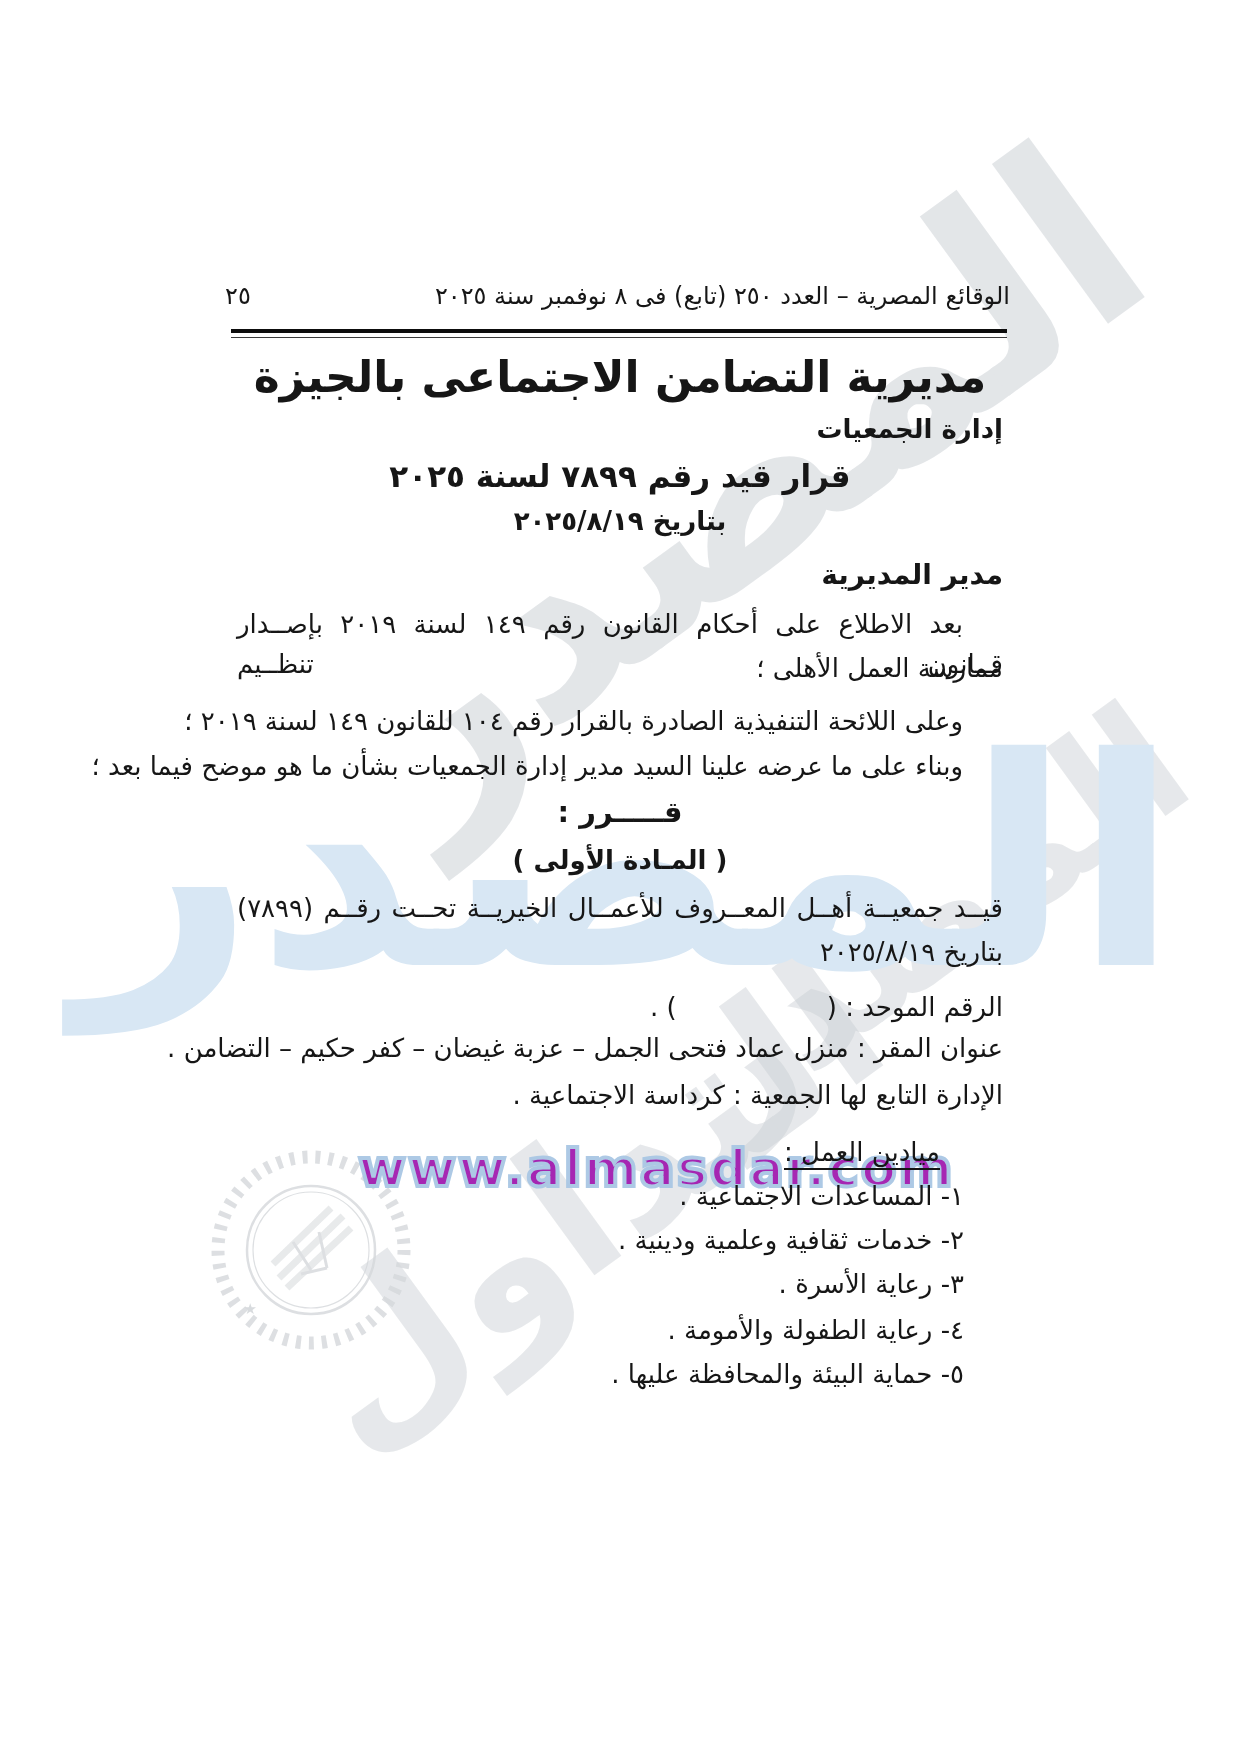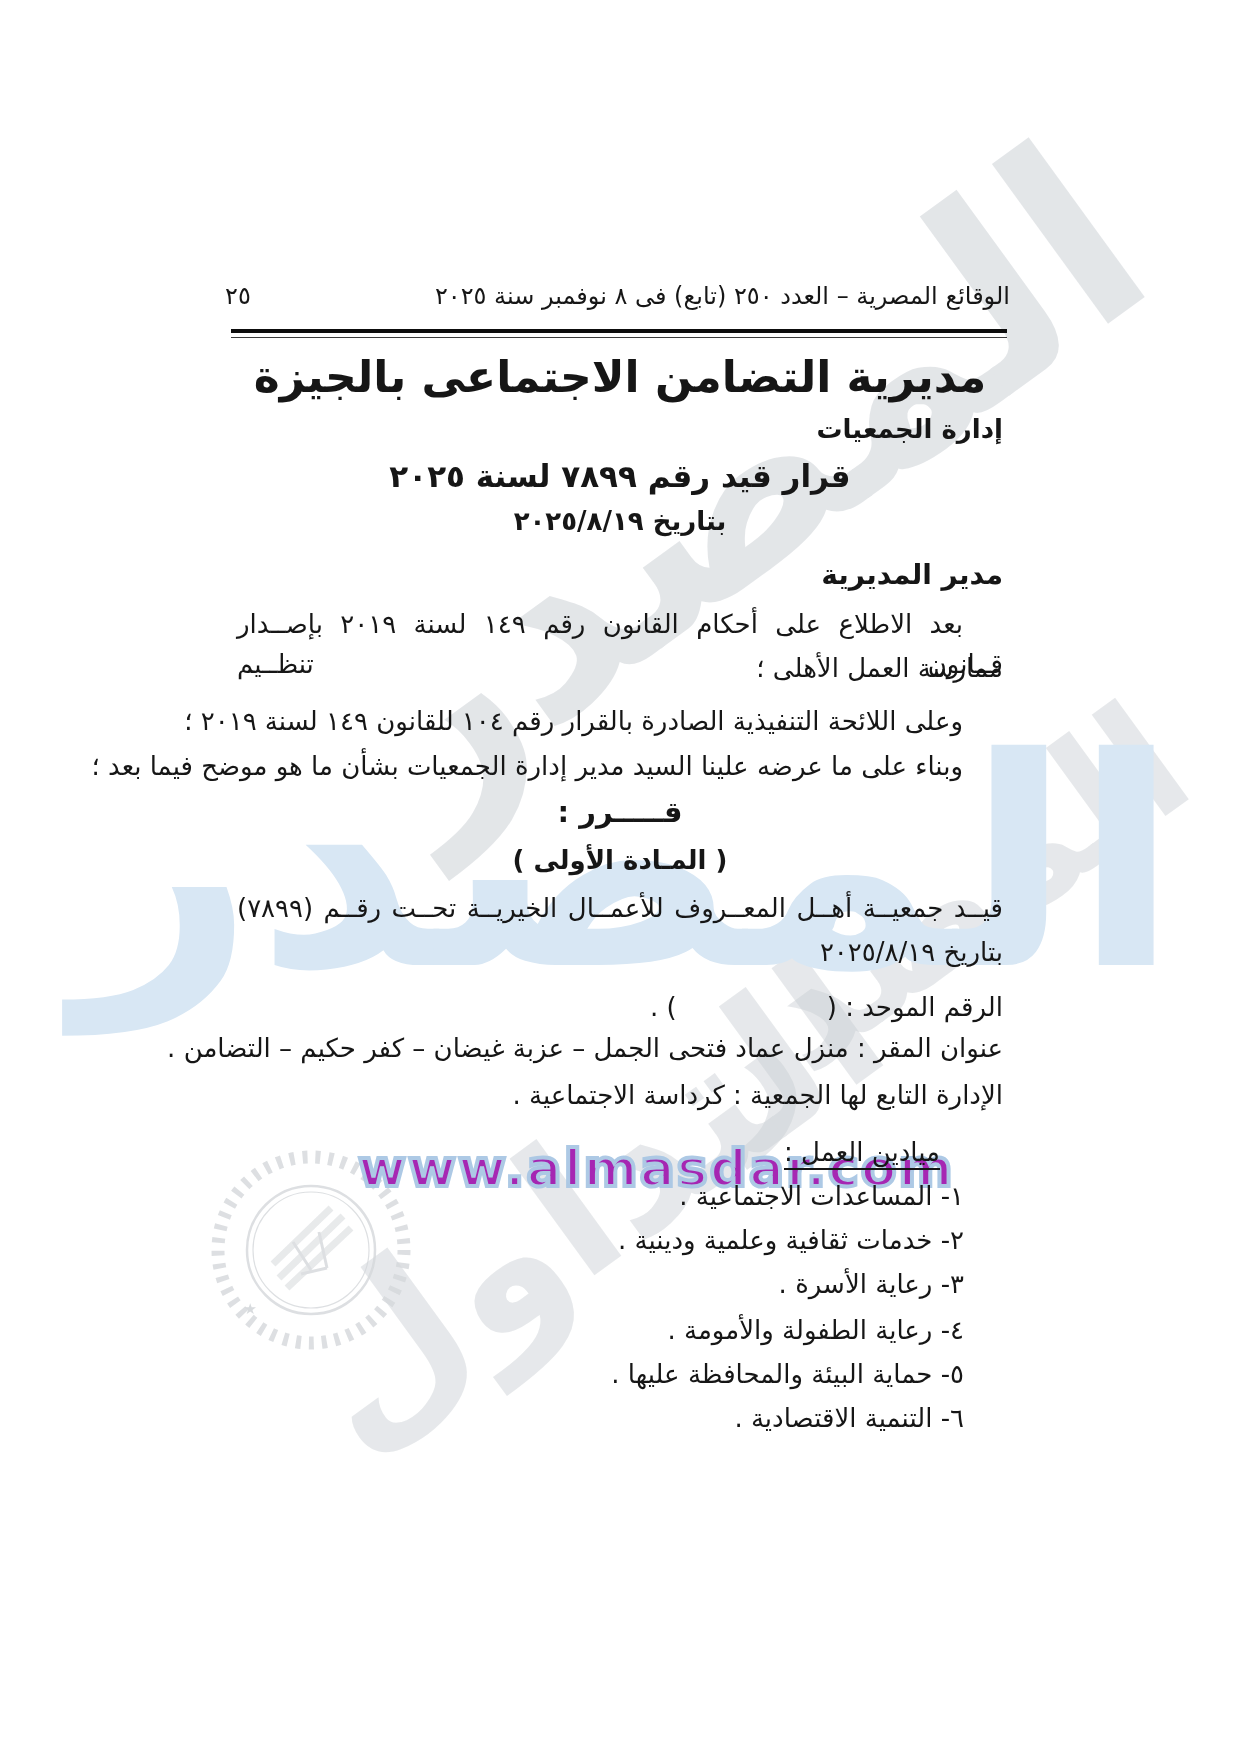--- a/index.html
+++ b/index.html
@@ -159,15 +159,14 @@
   <div class="line addr nowrap">عنوان المقر : منزل عماد فتحى الجمل – عزبة غيضان – كفر حكيم – التضامن .</div>
   <div class="line admin nowrap">الإدارة التابع لها الجمعية :  كرداسة الاجتماعية .</div>
 
   <div class="line fields-head nowrap">ميادين العمل :</div>
 
   <div class="line field f0 nowrap">١- المساعدات الاجتماعية .</div>
   <div class="line field f1 nowrap">٢- خدمات ثقافية وعلمية ودينية .</div>
   <div class="line field f2 nowrap">٣- رعاية الأسرة .</div>
   <div class="line field f3 nowrap">٤- رعاية الطفولة والأمومة .</div>
   <div class="line field f4 nowrap">٥- حماية البيئة والمحافظة عليها .</div>
-  <div class="line field f5 nowrap">٦- التنمية الاقتصادية .</div>
 
 </div>
 
 </body></html>

